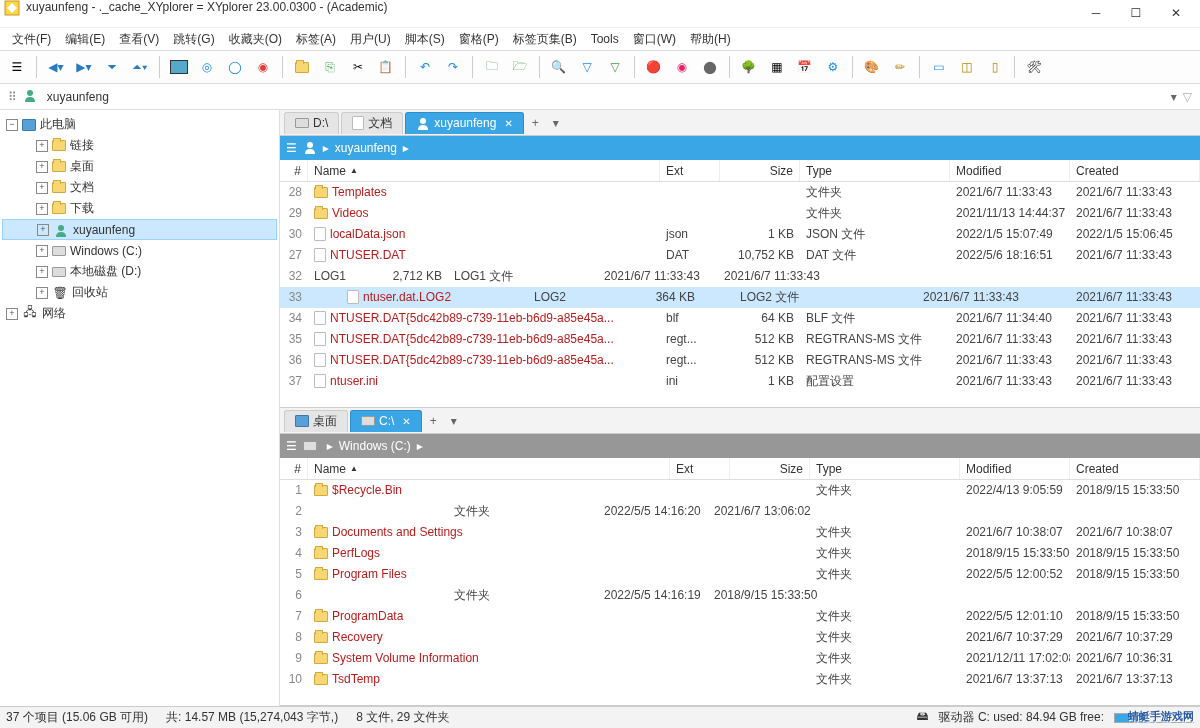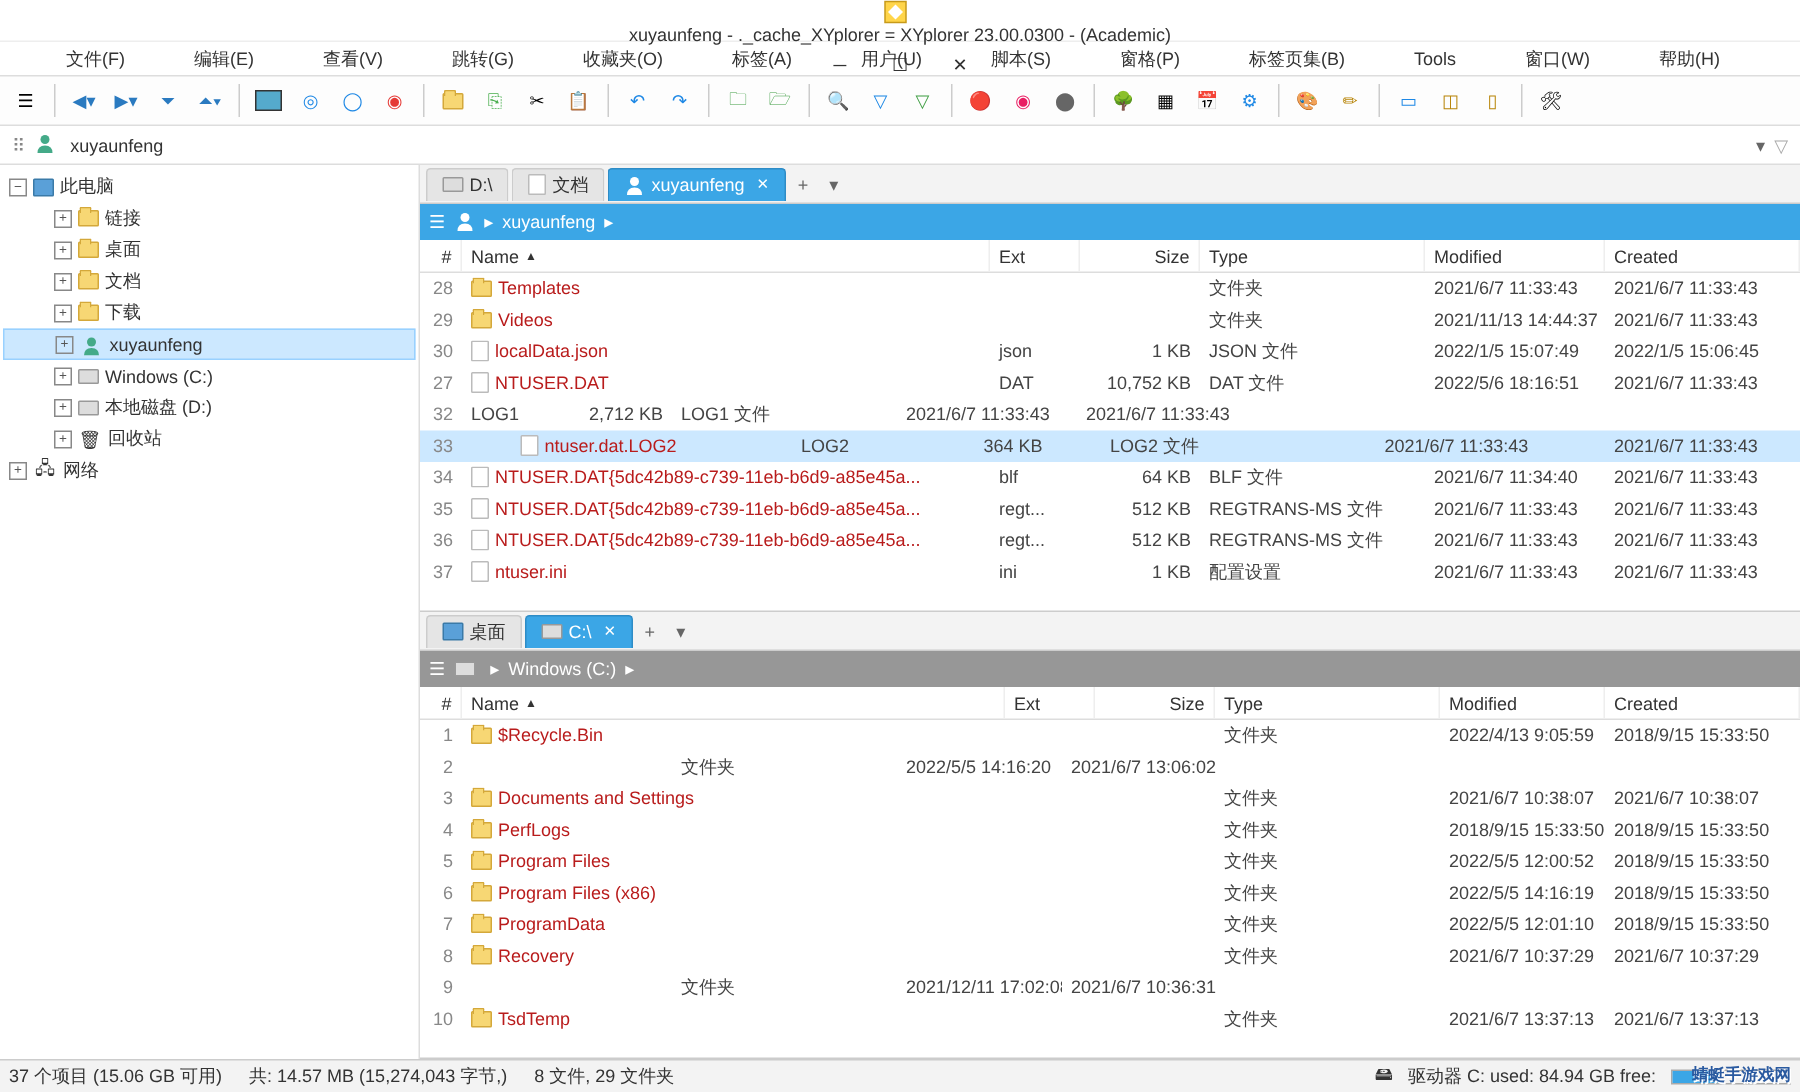--- a/index.html
+++ b/index.html
@@ -1,25 +1,25 @@
 <!DOCTYPE html>
 <html><head>
 <meta charset="utf-8">
 <style>
 * { margin: 0; padding: 0; box-sizing: border-box; font-family: "Microsoft YaHei", "Segoe UI", sans-serif; font-size: 12px; }
 body { width: 1200px; height: 728px; background: #fff; overflow: hidden; position: relative; }
 
-.titlebar { height: 28px; background: #fff; display: flex; align-items: center; padding: 0 4px; border-bottom: 1px solid #eee; flex-direction: column; }
+.titlebar { height: 28px; background: #fff; display: flex; align-items: flex-start; padding: 0 4px; border-bottom: 1px solid #eee; }
 .titlebar .icon { width: 16px; height: 16px; margin-right: 6px; }
 .titlebar .title { flex: 1; color: #333; }
 .titlebar .winbtns { display: flex; }
 .titlebar .winbtn { width: 40px; height: 26px; display: flex; align-items: center; justify-content: center; color: #333; }
 
 .menubar { height: 22px; display: flex; align-items: center; padding: 0 6px; gap: 2px; }
-.menubar .menu-item { padding: 2px 6px; color: #333; margin-left: 32px; }
+.menubar .menu-item { padding: 2px 6px; color: #333; }
 
 .toolbar { height: 34px; border-top: 1px solid #ddd; border-bottom: 1px solid #ddd; display: flex; align-items: center; padding: 2px 6px; gap: 6px; background: #fdfdfd; }
 .tbbtn { width: 22px; height: 22px; display: flex; align-items: center; justify-content: center; border-radius: 2px; }
 .sep { width: 1px; height: 22px; background: #ccc; margin: 0 2px; }
 
 .addrbar { height: 26px; border-bottom: 1px solid #ddd; display: flex; align-items: center; padding: 2px 8px; gap: 6px; }
 .addrbar .path { flex: 1; color: #333; padding-left: 4px; }
 
 .main { display: flex; height: calc(100% - 28px - 22px - 34px - 26px - 22px); }
 
@@ -492,24 +492,20 @@
               <span>Program Files</span>
             </div>
             <div class="cell c-ext"></div>
             <div class="cell c-size"></div>
             <div class="cell c-type">文件夹</div>
             <div class="cell c-mod" style="width:110px">2022/5/5 12:00:52</div>
             <div class="cell c-cre">2018/9/15 15:33:50</div>
           </div>
           <div class="row">
             <div class="cell c-num">6</div>
-            <div class="cell c-name">
-              <span class="folder-icon"></span>
-              <span>Program Files (x86)</span>
-            </div>
             <div class="cell c-ext"></div>
             <div class="cell c-size"></div>
             <div class="cell c-type">文件夹</div>
             <div class="cell c-mod" style="width:110px">2022/5/5 14:16:19</div>
             <div class="cell c-cre">2018/9/15 15:33:50</div>
           </div>
           <div class="row">
             <div class="cell c-num">7</div>
             <div class="cell c-name">
               <span class="folder-icon"></span>
@@ -528,20 +524,24 @@
               <span>Recovery</span>
             </div>
             <div class="cell c-ext"></div>
             <div class="cell c-size"></div>
             <div class="cell c-type">文件夹</div>
             <div class="cell c-mod" style="width:110px">2021/6/7 10:37:29</div>
             <div class="cell c-cre">2021/6/7 10:37:29</div>
           </div>
           <div class="row">
             <div class="cell c-num">9</div>
+            <div class="cell c-name">
+              <span class="folder-icon"></span>
+              <span>System Volume Information</span>
+            </div>
             <div class="cell c-ext"></div>
             <div class="cell c-size"></div>
             <div class="cell c-type">文件夹</div>
             <div class="cell c-mod" style="width:110px">2021/12/11 17:02:08</div>
             <div class="cell c-cre">2021/6/7 10:36:31</div>
           </div>
           <div class="row">
             <div class="cell c-num">10</div>
             <div class="cell c-name">
               <span class="folder-icon"></span>

